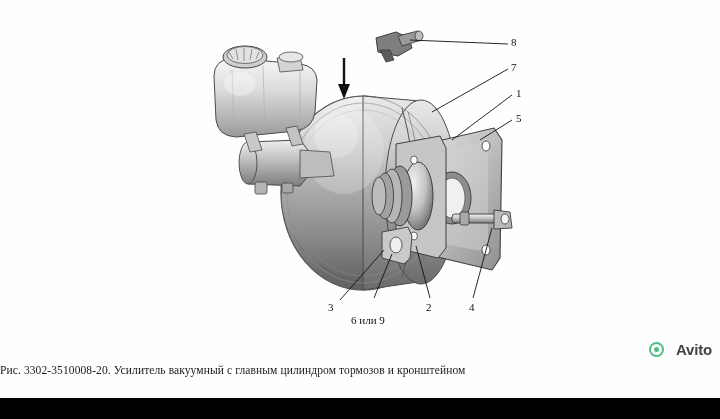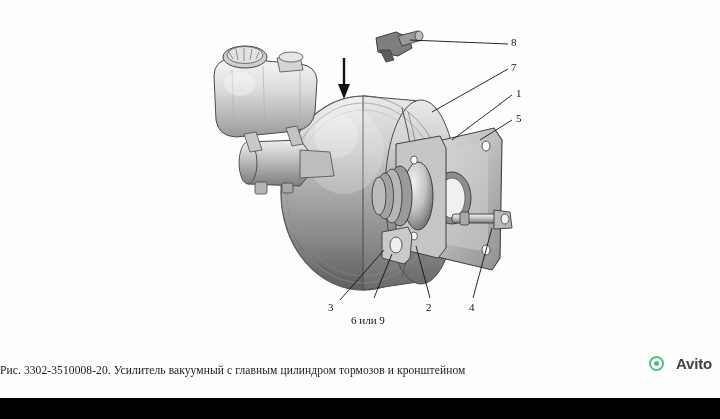--- a/index.html
+++ b/index.html
@@ -26,21 +26,21 @@
   }
 
   
   .lbl{
     position:absolute;font-family:"Liberation Serif",serif;
     font-size:11px;color:#111;white-space:nowrap;
   }
 
   
   #wm{
-    position:absolute;right:8px;bottom:26px;display:flex;align-items:center;gap:12px;
+    position:absolute;right:8px;bottom:40px;display:flex;align-items:center;gap:12px;
     font-family:"Liberation Sans",sans-serif;font-size:15px;color:#333;opacity:.85;
   }
   #wm .ring{
     width:15px;height:15px;border-radius:50%;border:2.2px solid #2fb56e;
     box-sizing:border-box;position:relative;
   }
   #wm .ring:after{
     content:"";position:absolute;left:3px;top:3px;width:5px;height:5px;
     border-radius:50%;background:#2fb56e;
   }

